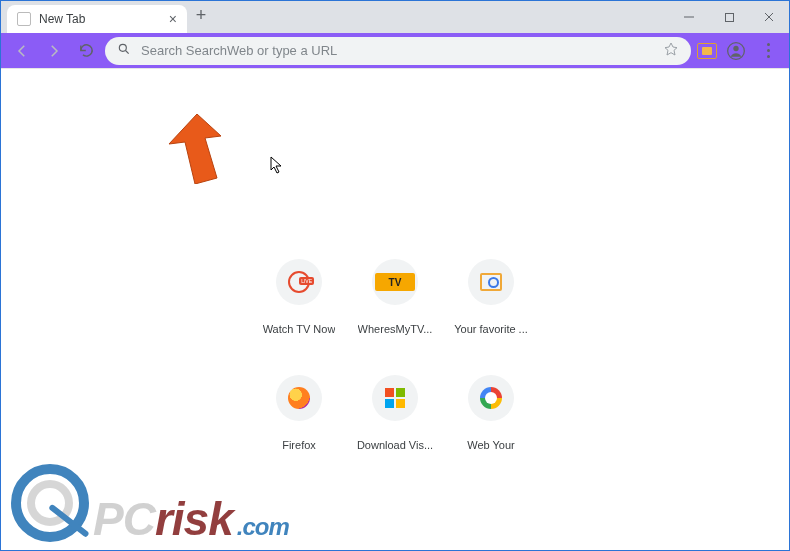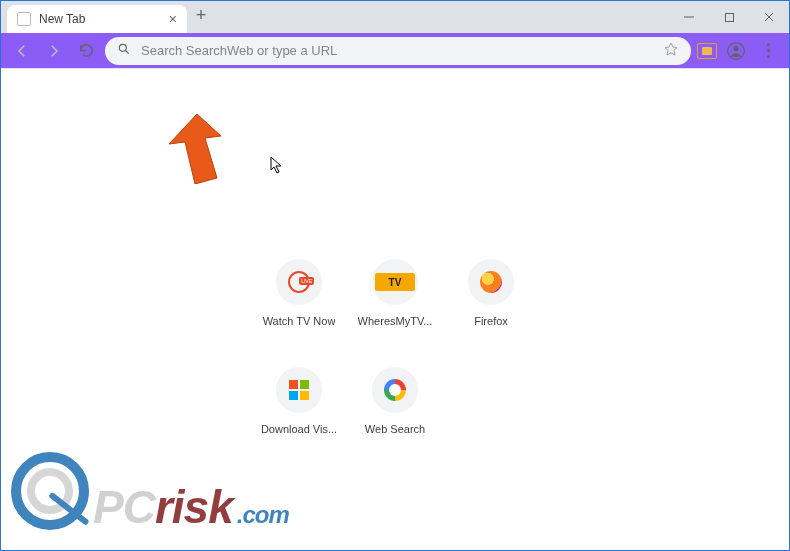--- a/index.html
+++ b/index.html
@@ -33,42 +33,42 @@
 .avatarbtn { width: 26px; height: 26px; display:flex; align-items:center; justify-content:center; cursor:pointer; }
 .avatarbtn svg { fill:#5f6368; }
 .menu3 { width: 26px; height: 26px; display:flex; align-items:center; justify-content:center; cursor:pointer; flex-direction:column; gap:3px; }
 .menu3 span { width:3px; height:3px; background:#5f6368; border-radius:50%; }
 
 
 .content { flex:1; position:relative; background:#fff; }
 .shortcuts { position:absolute; top:190px; left:50%; transform:translateX(-50%); display:grid; grid-template-columns: repeat(3, 96px); column-gap: 0px; row-gap: 40px; }
 .sc { width:96px; display:flex; flex-direction:column; align-items:center; gap:10px; cursor:pointer; }
 .sc .tile { width:46px; height:46px; border-radius:50%; background:#f1f3f4; display:flex; align-items:center; justify-content:center; }
-.sc .label { font-size:11px; color:#3c4043; white-space:nowrap; overflow:hidden; text-overflow:ellipsis; max-width:90px; text-align:center; }
+.sc .label { font-size:11px; color:#3c4043; white-space:nowrap; overflow:hidden; text-overflow:ellipsis; max-width:90px; text-align:center;margin-top:8px; }
 
 
 .ico-globe { width:22px; height:22px; border:2px solid #e64a2e; border-radius:50%; position:relative; }
 .ico-globe::before { content:"LIVE"; position:absolute; right:-6px; top:4px; background:#e64a2e; color:#fff; font-size:5px; padding:1px 2px; border-radius:2px; }
 .ico-tv { width:40px; height:18px; background:#f6a700; border-radius:2px; display:flex; align-items:center; justify-content:center; font-weight:bold; font-size:10px; color:#222; }
 .ico-movie { width:22px; height:18px; border:2px solid #f0a838; border-radius:2px; position:relative; }
 .ico-movie::after { content:""; position:absolute; right:1px; bottom:1px; width:7px; height:7px; border:2px solid #3b78e7; border-radius:50%; }
 .ico-ms { width:20px; height:20px; display:grid; grid-template-columns:1fr 1fr; grid-template-rows:1fr 1fr; gap:2px; }
 .ico-ms span:nth-child(1){background:#f25022;} .ico-ms span:nth-child(2){background:#7fba00;} .ico-ms span:nth-child(3){background:#00a4ef;} .ico-ms span:nth-child(4){background:#ffb900;}
 .ico-ff { width:22px; height:22px; border-radius:50%; background: radial-gradient(circle at 35% 35%, #ffd24a 0 30%, #ff7f1f 31% 70%, #b5309a 71% 100%); }
 .ico-ws { width:22px; height:22px; border-radius:50%; background: conic-gradient(#ea4335 0 25%, #fbbc05 0 50%, #34a853 0 75%, #4285f4 0 100%); position:relative; }
 .ico-ws::after { content:""; position:absolute; inset:5px; background:#fff; border-radius:50%; }
 
 
 .arrow { position:absolute; left:164px; top:45px; width:60px; height:70px; pointer-events:none; }
 
 
 .cursor { position:absolute; left:269px; top:87px; pointer-events:none; }
 
 
-.wm { position:absolute; left:10px; bottom:20px; display:flex; align-items:flex-end; gap:4px; opacity:0.85; pointer-events:none; }
+.wm { position:absolute; left:10px; bottom:8px; display:flex; align-items:flex-end; gap:4px; opacity:0.85; pointer-events:none; }
 .wm .logo { width:78px; height:78px; position:relative; }
 .wm .ring { position:absolute; inset:0; border:10px solid #1f6fb2; border-radius:50%; }
 .wm .ring2 { position:absolute; inset:16px; border:8px solid #d0d0d0; border-radius:50%; }
 .wm .needle { position:absolute; left:50%; top:50%; width:48px; height:6px; background:#1f6fb2; transform-origin:left center; transform:rotate(38deg); border-radius:3px; }
 .wm .text { font-size:46px; font-style:italic; font-weight:600; letter-spacing:-1px; color:#c9c9c9; line-height:1; display:flex; align-items:baseline; }
 .wm .text .pc { color:#c9c9c9; }
 .wm .text .risk { color:#7f1d1d; }
 .wm .text .com { font-size:24px; color:#1f6fb2; margin-left:4px; }
 </style>
 </head>
@@ -156,40 +156,46 @@
         <span class="label">Watch TV Now</span>
       </div>
       <div class="sc">
         <div class="tile">
             <span class="ico-tv">TV</span>
           </div>
         <span class="label">WheresMyTV...</span>
       </div>
       <div class="sc">
         <div class="tile">
+            <span class="ico-movie"></span>
+          </div>
+        <span class="label">Your favorite ...</span>
+      </div>
+      <div class="sc">
+        <div class="tile">
             <span class="ico-ff"></span>
           </div>
         <span class="label">Firefox</span>
       </div>
       <div class="sc">
         <div class="tile">
             <span class="ico-ms">
               <span></span>
               <span></span>
               <span></span>
               <span></span>
             </span>
           </div>
         <span class="label">Download Vis...</span>
       </div>
       <div class="sc">
         <div class="tile">
             <span class="ico-ws"></span>
           </div>
-        <span class="label">Web Search</span>
+        <span class="label">Web Your</span>
       </div>
     </div>
 
     <svg class="arrow" viewBox="0 0 60 70">
       <polygon points="32,0 56,22 40,24 52,64 30,70 20,28 4,30" fill="#e85a1a" stroke="#b8430f" stroke-width="1"></polygon>
     </svg>
 
     <svg class="cursor" width="14" height="18" viewBox="0 0 14 18">
       <polygon points="1,1 1,14 4,11 7,17 9,16 6,10 11,10" fill="#fff" stroke="#000" stroke-width="1"></polygon>
     </svg>

